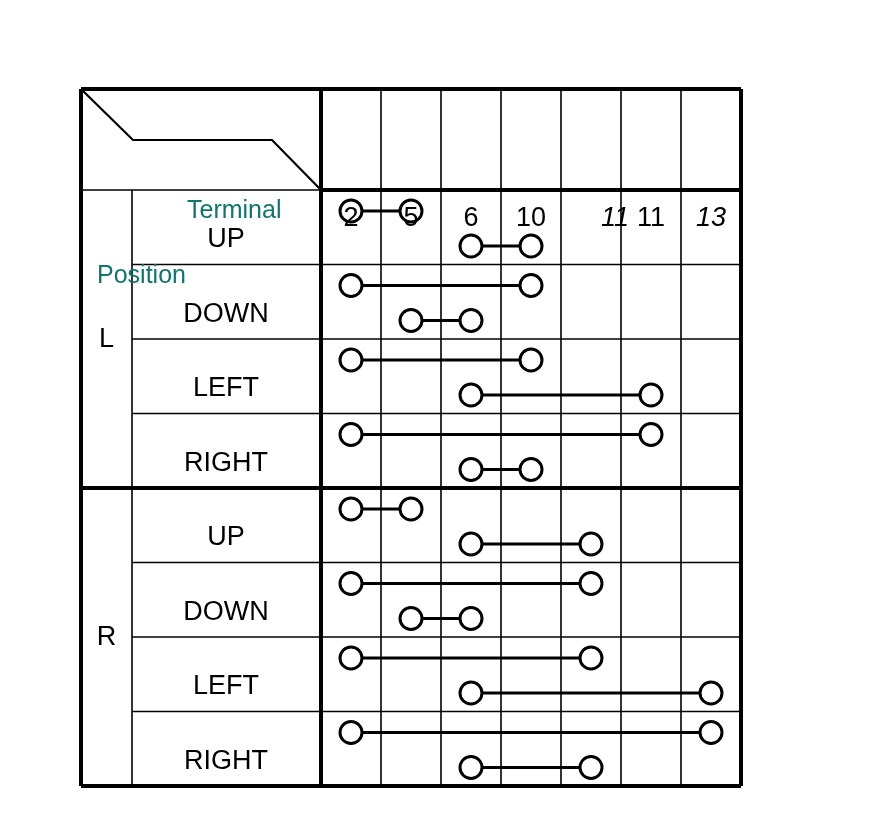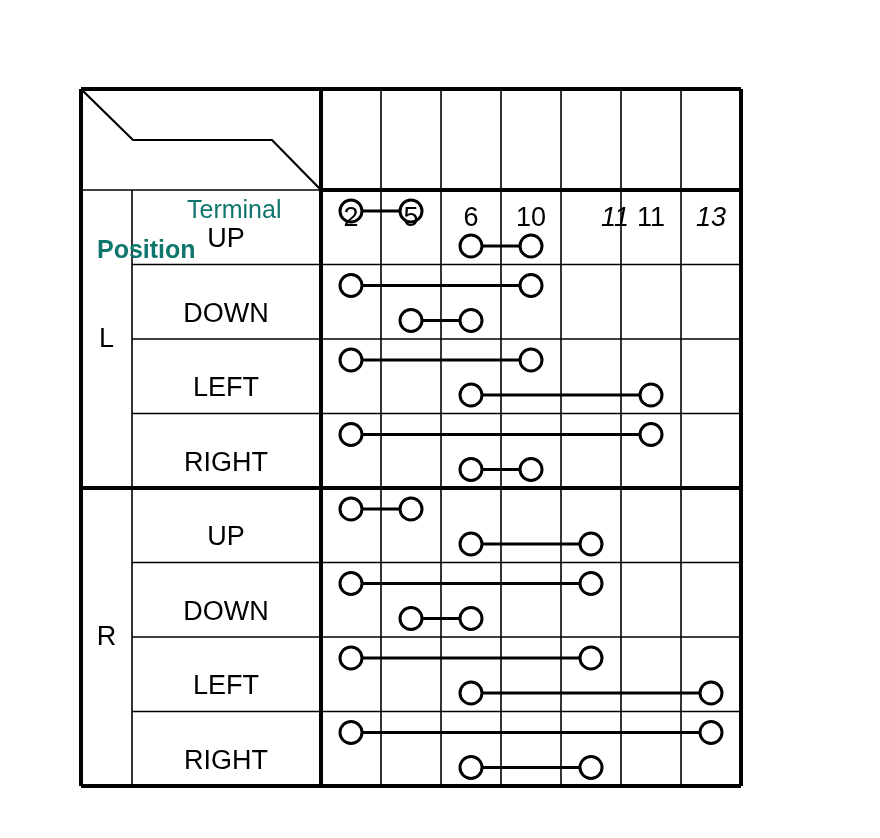--- a/index.html
+++ b/index.html
@@ -40,22 +40,21 @@
     line-height: 1;
     white-space: nowrap;
     color: #0f766e;
   }
   #terminal-label {
     left: 106px;
     top: 108px;
   }
   #position-label {
     left: 16px;
-    top: 148px;
-    font-weight: bold;
+    top: 173px;
   }
 
   .col-header {
     position: absolute;
     top: 115px;
     width: 60px;
     text-align: center;
     font-size: 27px;
     line-height: 1;
     color: #000;

